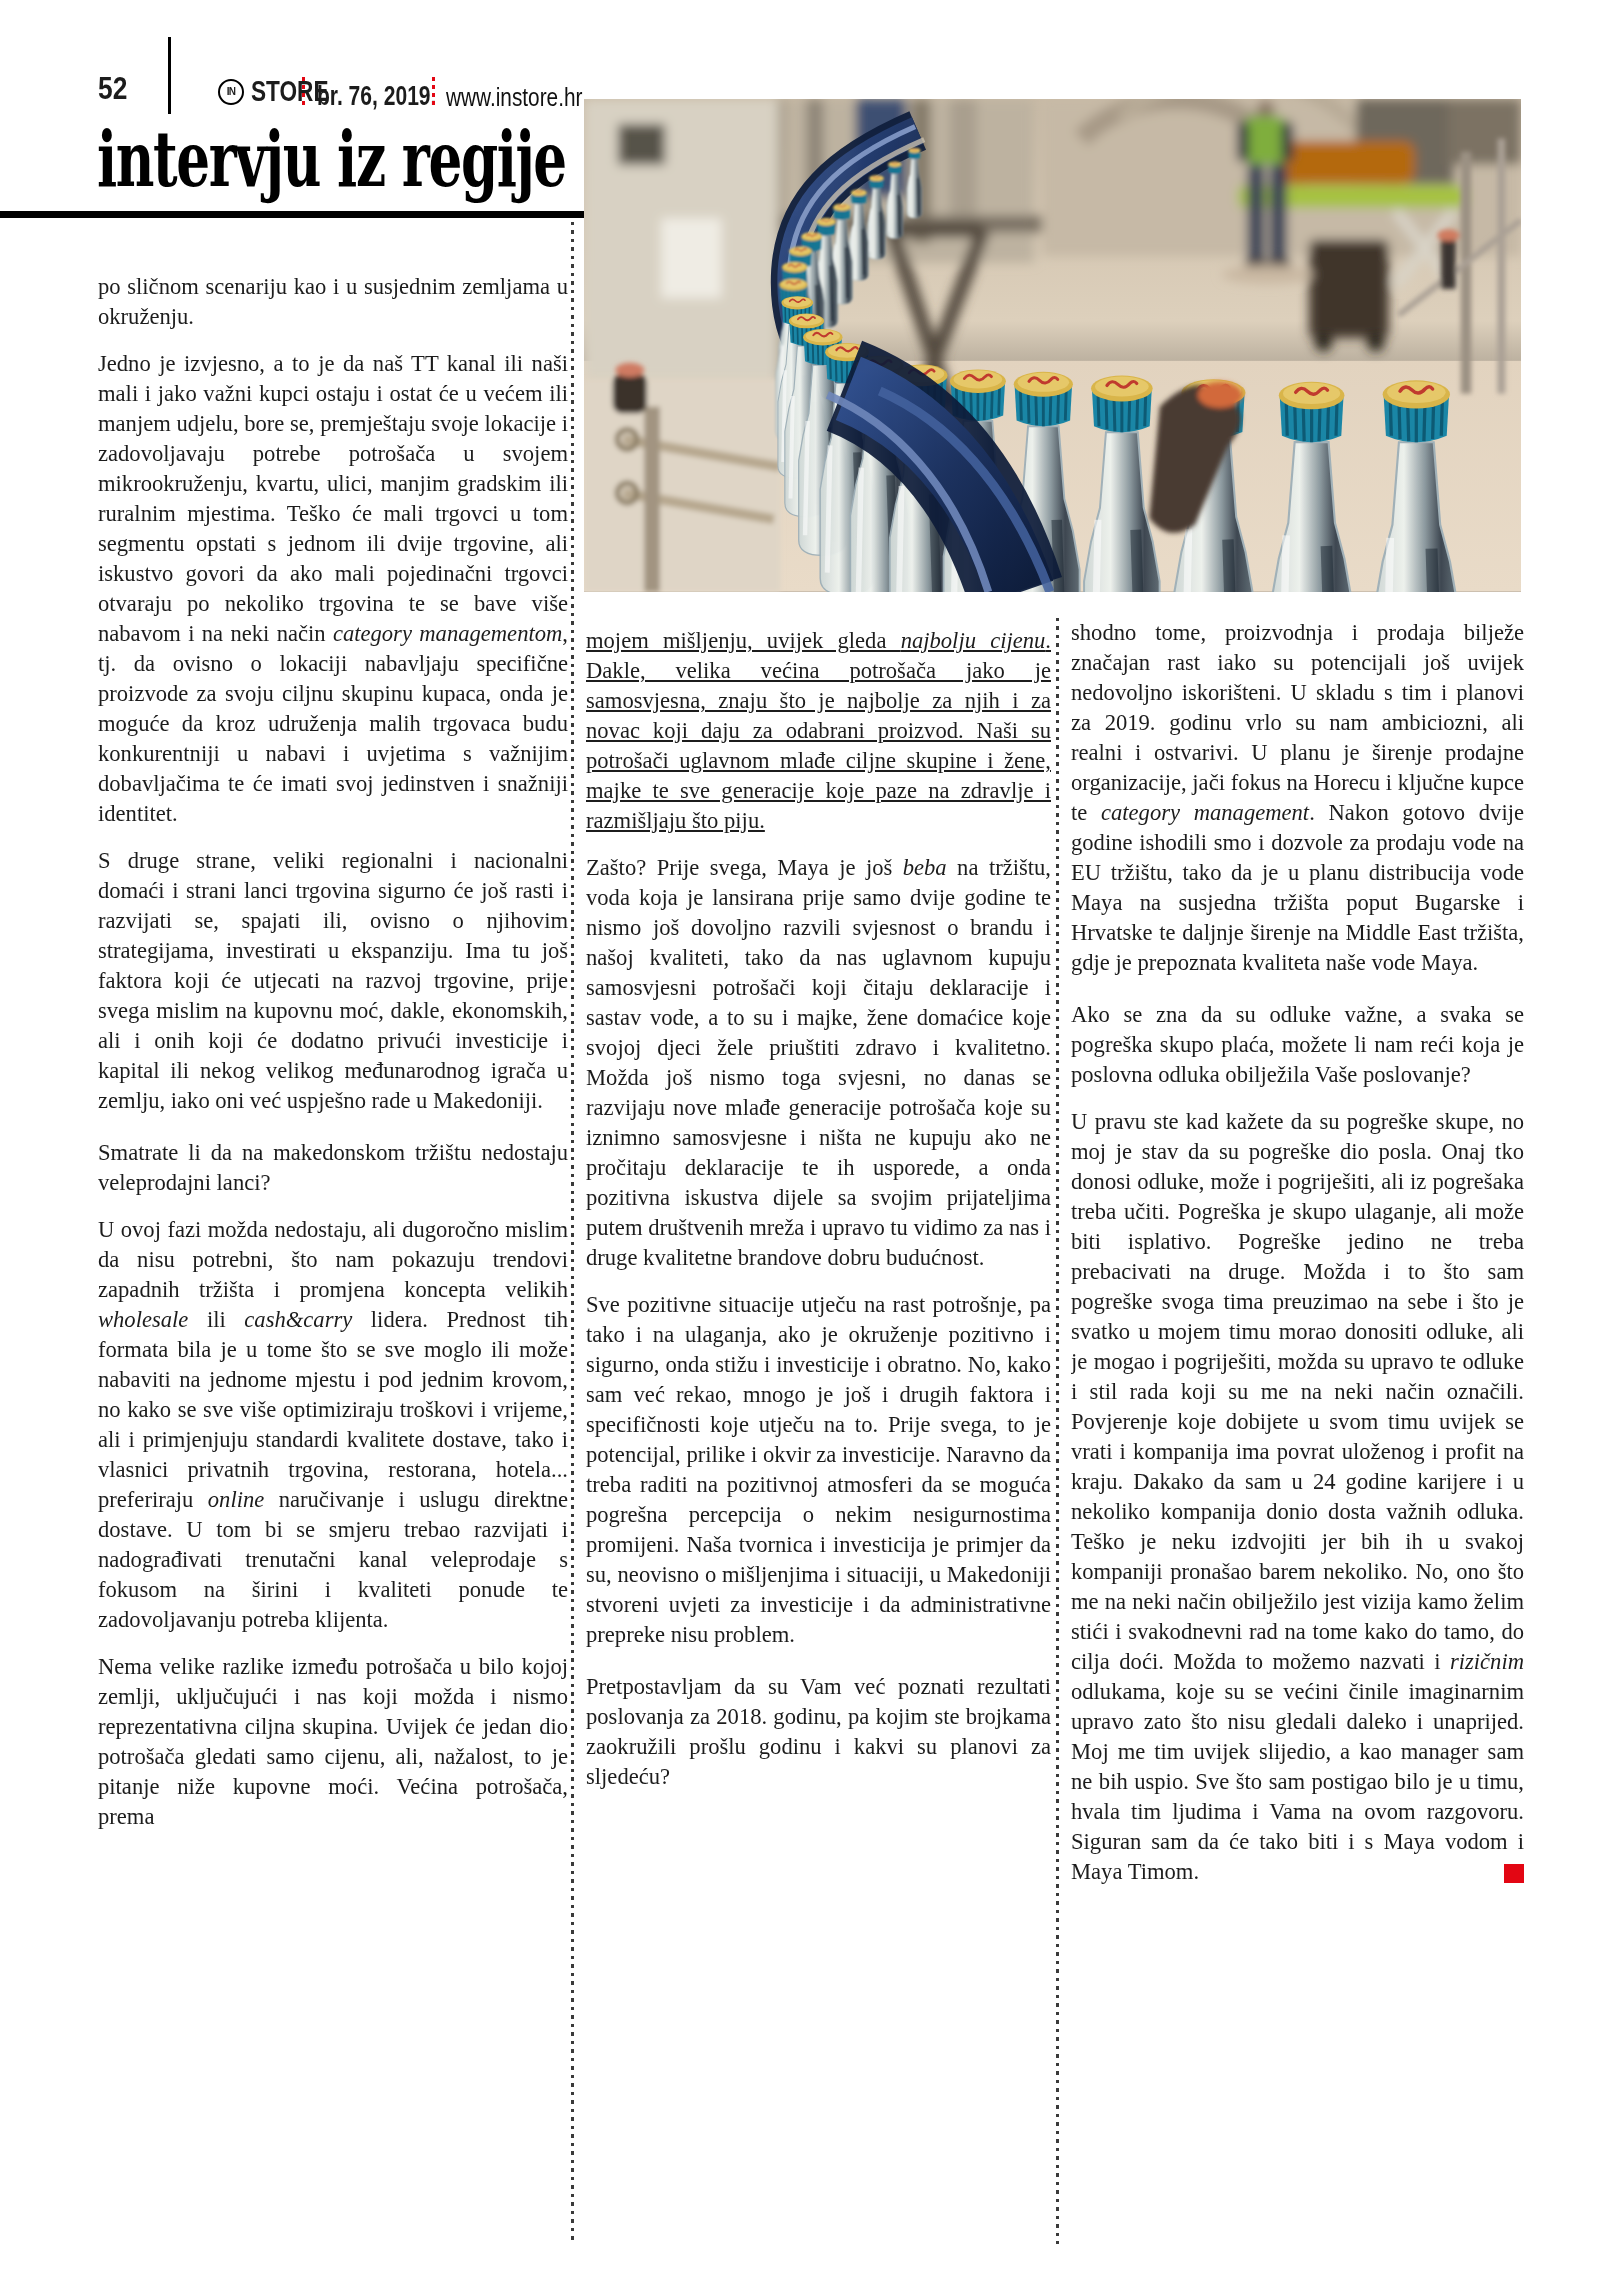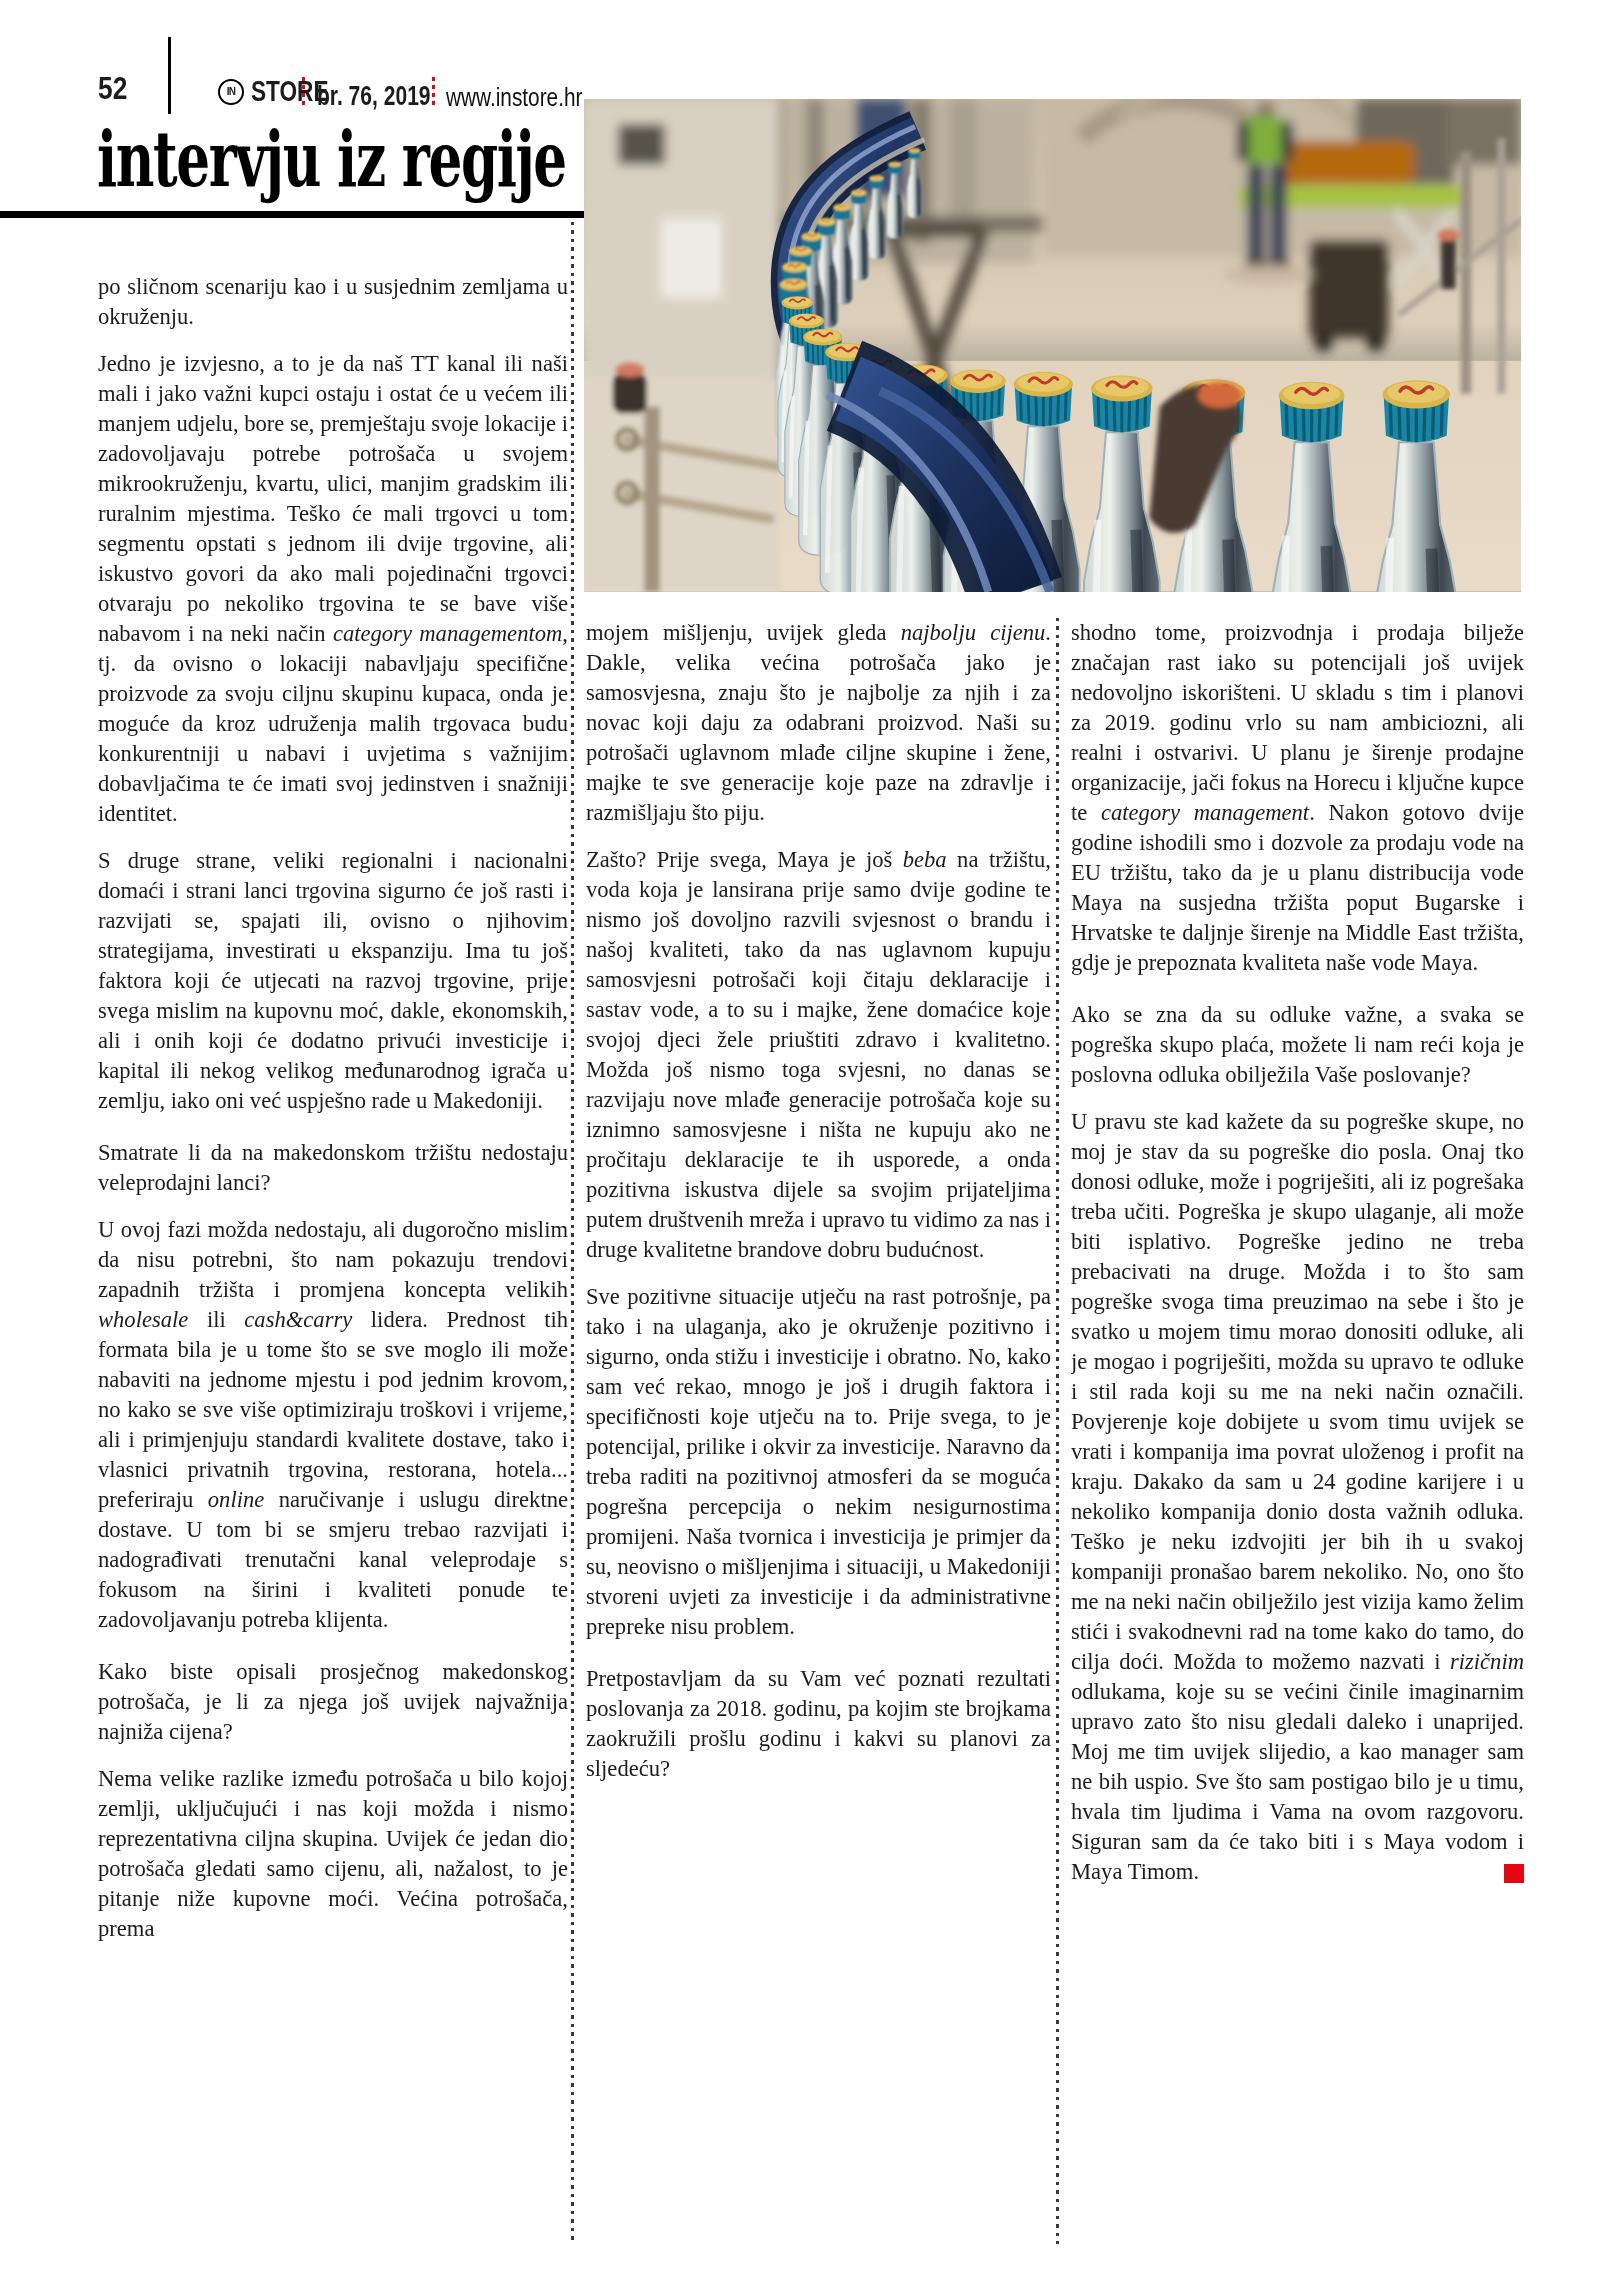--- a/index.html
+++ b/index.html
@@ -239,25 +239,24 @@
 
 <div class="divider" id="divider-left"></div>
 <div class="divider" id="divider-right"></div>
 
 <div class="col" id="col0">
     <p class="para" style="margin-top: 18px;"><span>po sličnom scenariju kao i u susjednim zemljama u okruženju.</span></p>
     <p class="para"><span>Jedno je izvjesno, a to je da naš TT kanal ili naši mali i jako važni kupci ostaju i ostat će u većem ili manjem udjelu, bore se, premještaju svoje lokacije i zadovoljavaju potrebe potrošača u svojem mikrookruženju, kvartu, ulici, manjim gradskim ili ruralnim mjestima. Teško će mali trgovci u tom segmentu opstati s jednom ili dvije trgovine, ali iskustvo govori da ako mali pojedinačni trgovci otvaraju po nekoliko trgovina te se bave više nabavom i na neki način </span><em>category managementom</em><span>, tj. da ovisno o lokaciji nabavljaju specifične proizvode za svoju ciljnu skupinu kupaca, onda je moguće da kroz udruženja malih trgovaca budu konkurentniji u nabavi i uvjetima s važnijim dobavljačima te će imati svoj jedinstven i snažniji identitet.</span></p>
     <p class="para"><span>S druge strane, veliki regionalni i nacionalni domaći i strani lanci trgovina sigurno će još rasti i razvijati se, spajati ili, ovisno o njihovim strategijama, investirati u ekspanziju. Ima tu još faktora koji će utjecati na razvoj trgovine, prije svega mislim na kupovnu moć, dakle, ekonomskih, ali i onih koji će dodatno privući investicije i kapital ili nekog velikog međunarodnog igrača u zemlju, iako oni već uspješno rade u Makedoniji.</span></p>
     <p class="question"><span>Smatrate li da na makedonskom tržištu nedostaju veleprodajni lanci?</span></p>
     <p class="para"><span>U ovoj fazi možda nedostaju, ali dugoročno mislim da nisu potrebni, što nam pokazuju trendovi zapadnih tržišta i promjena koncepta velikih </span><em>wholesale</em><span> ili </span><em>cash&amp;carry</em><span> lidera. Prednost tih formata bila je u tome što se sve moglo ili može nabaviti na jednome mjestu i pod jednim krovom, no kako se sve više optimiziraju troškovi i vrijeme, ali i primjenjuju standardi kvalitete dostave, tako i vlasnici privatnih trgovina, restorana, hotela... preferiraju </span><em>online</em><span> naručivanje i uslugu direktne dostave. U tom bi se smjeru trebao razvijati i nadograđivati trenutačni kanal veleprodaje s fokusom na širini i kvaliteti ponude te zadovoljavanju potreba klijenta.</span></p>
-    <p class="question"><span>Kako biste opisali prosječnog makedonskog potrošača, je li za njega još uvijek najvažnija najniža cijena?</span></p>
     <p class="para"><span>Nema velike razlike između potrošača u bilo kojoj zemlji, uključujući i nas koji možda i nismo reprezentativna ciljna skupina. Uvijek će jedan dio potrošača gledati samo cijenu, ali, nažalost, to je pitanje niže kupovne moći. Većina potrošača, prema</span></p>
   </div>
 <div class="col" id="col1">
-    <p class="para" style="margin-top: 0px;"><span>mojem mišljenju, uvijek gleda </span><em>najbolju cijenu</em><span>. Dakle, velika većina potrošača jako je samosvjesna, znaju što je najbolje za njih i za novac koji daju za odabrani proizvod. Naši su potrošači uglavnom mlađe ciljne skupine i žene, majke te sve generacije koje paze na zdravlje i razmišljaju što piju.</span></p>
+    <p class="para" style="margin-top: 8px; text-decoration: underline;"><span>mojem mišljenju, uvijek gleda </span><em>najbolju cijenu</em><span>. Dakle, velika većina potrošača jako je samosvjesna, znaju što je najbolje za njih i za novac koji daju za odabrani proizvod. Naši su potrošači uglavnom mlađe ciljne skupine i žene, majke te sve generacije koje paze na zdravlje i razmišljaju što piju.</span></p>
     <p class="para"><span>Zašto? Prije svega, Maya je još </span><em>beba</em><span> na tržištu, voda koja je lansirana prije samo dvije godine te nismo još dovoljno razvili svjesnost o brandu i našoj kvaliteti, tako da nas uglavnom kupuju samosvjesni potrošači koji čitaju deklaracije i sastav vode, a to su i majke, žene domaćice koje svojoj djeci žele priuštiti zdravo i kvalitetno. Možda još nismo toga svjesni, no danas se razvijaju nove mlađe generacije potrošača koje su iznimno samosvjesne i ništa ne kupuju ako ne pročitaju deklaracije te ih usporede, a onda pozitivna iskustva dijele sa svojim prijateljima putem društvenih mreža i upravo tu vidimo za nas i druge kvalitetne brandove dobru budućnost.</span></p>
     <p class="para"><span>Sve pozitivne situacije utječu na rast potrošnje, pa tako i na ulaganja, ako je okruženje pozitivno i sigurno, onda stižu i investicije i obratno. No, kako sam već rekao, mnogo je još i drugih faktora i specifičnosti koje utječu na to. Prije svega, to je potencijal, prilike i okvir za investicije. Naravno da treba raditi na pozitivnoj atmosferi da se moguća pogrešna percepcija o nekim nesigurnostima promijeni. Naša tvornica i investicija je primjer da su, neovisno o mišljenjima i situaciji, u Makedoniji stvoreni uvjeti za investicije i da administrativne prepreke nisu problem.</span></p>
     <p class="question"><span>Pretpostavljam da su Vam već poznati rezultati poslovanja za 2018. godinu, pa kojim ste brojkama zaokružili prošlu godinu i kakvi su planovi za sljedeću?</span></p>
   </div>
 <div class="col" id="col2">
     <p class="para" style="margin-top: 0px;"><span>shodno tome, proizvodnja i prodaja bilježe značajan rast iako su potencijali još uvijek nedovoljno iskorišteni. U skladu s tim i planovi za 2019. godinu vrlo su nam ambiciozni, ali realni i ostvarivi. U planu je širenje prodajne organizacije, jači fokus na Horecu i ključne kupce te </span><em>category management</em><span>. Nakon gotovo dvije godine ishodili smo i dozvole za prodaju vode na EU tržištu, tako da je u planu distribucija vode Maya na susjedna tržišta poput Bugarske i Hrvatske te daljnje širenje na Middle East tržišta, gdje je prepoznata kvaliteta naše vode Maya.</span></p>
     <p class="question"><span>Ako se zna da su odluke važne, a svaka se pogreška skupo plaća, možete li nam reći koja je poslovna odluka obilježila Vaše poslovanje?</span></p>
     <p class="para"><span>U pravu ste kad kažete da su pogreške skupe, no moj je stav da su pogreške dio posla. Onaj tko donosi odluke, može i pogriješiti, ali iz pogrešaka treba učiti. Pogreška je skupo ulaganje, ali može biti isplativo. Pogreške jedino ne treba prebacivati na druge. Možda i to što sam pogreške svoga tima preuzimao na sebe i što je svatko u mojem timu morao donositi odluke, ali je mogao i pogriješiti, možda su upravo te odluke i stil rada koji su me na neki način označili. Povjerenje koje dobijete u svom timu uvijek se vrati i kompanija ima povrat uloženog i profit na kraju. Dakako da sam u 24 godine karijere i u nekoliko kompanija donio dosta važnih odluka. Teško je neku izdvojiti jer bih ih u svakoj kompaniji pronašao barem nekoliko. No, ono što me na neki način obilježilo jest vizija kamo želim stići i svakodnevni rad na tome kako do tamo, do cilja doći. Možda to možemo nazvati i </span><em>rizičnim</em><span> odlukama, koje su se većini činile imaginarnim upravo zato što nisu gledali daleko i unaprijed. Moj me tim uvijek slijedio, a kao manager sam ne bih uspio. Sve što sam postigao bilo je u timu, hvala tim ljudima i Vama na ovom razgovoru. Siguran sam da će tako biti i s Maya vodom i Maya Timom.</span><span class="endmark" style="background: rgb(227, 6, 19);"></span></p>
   </div>
 

